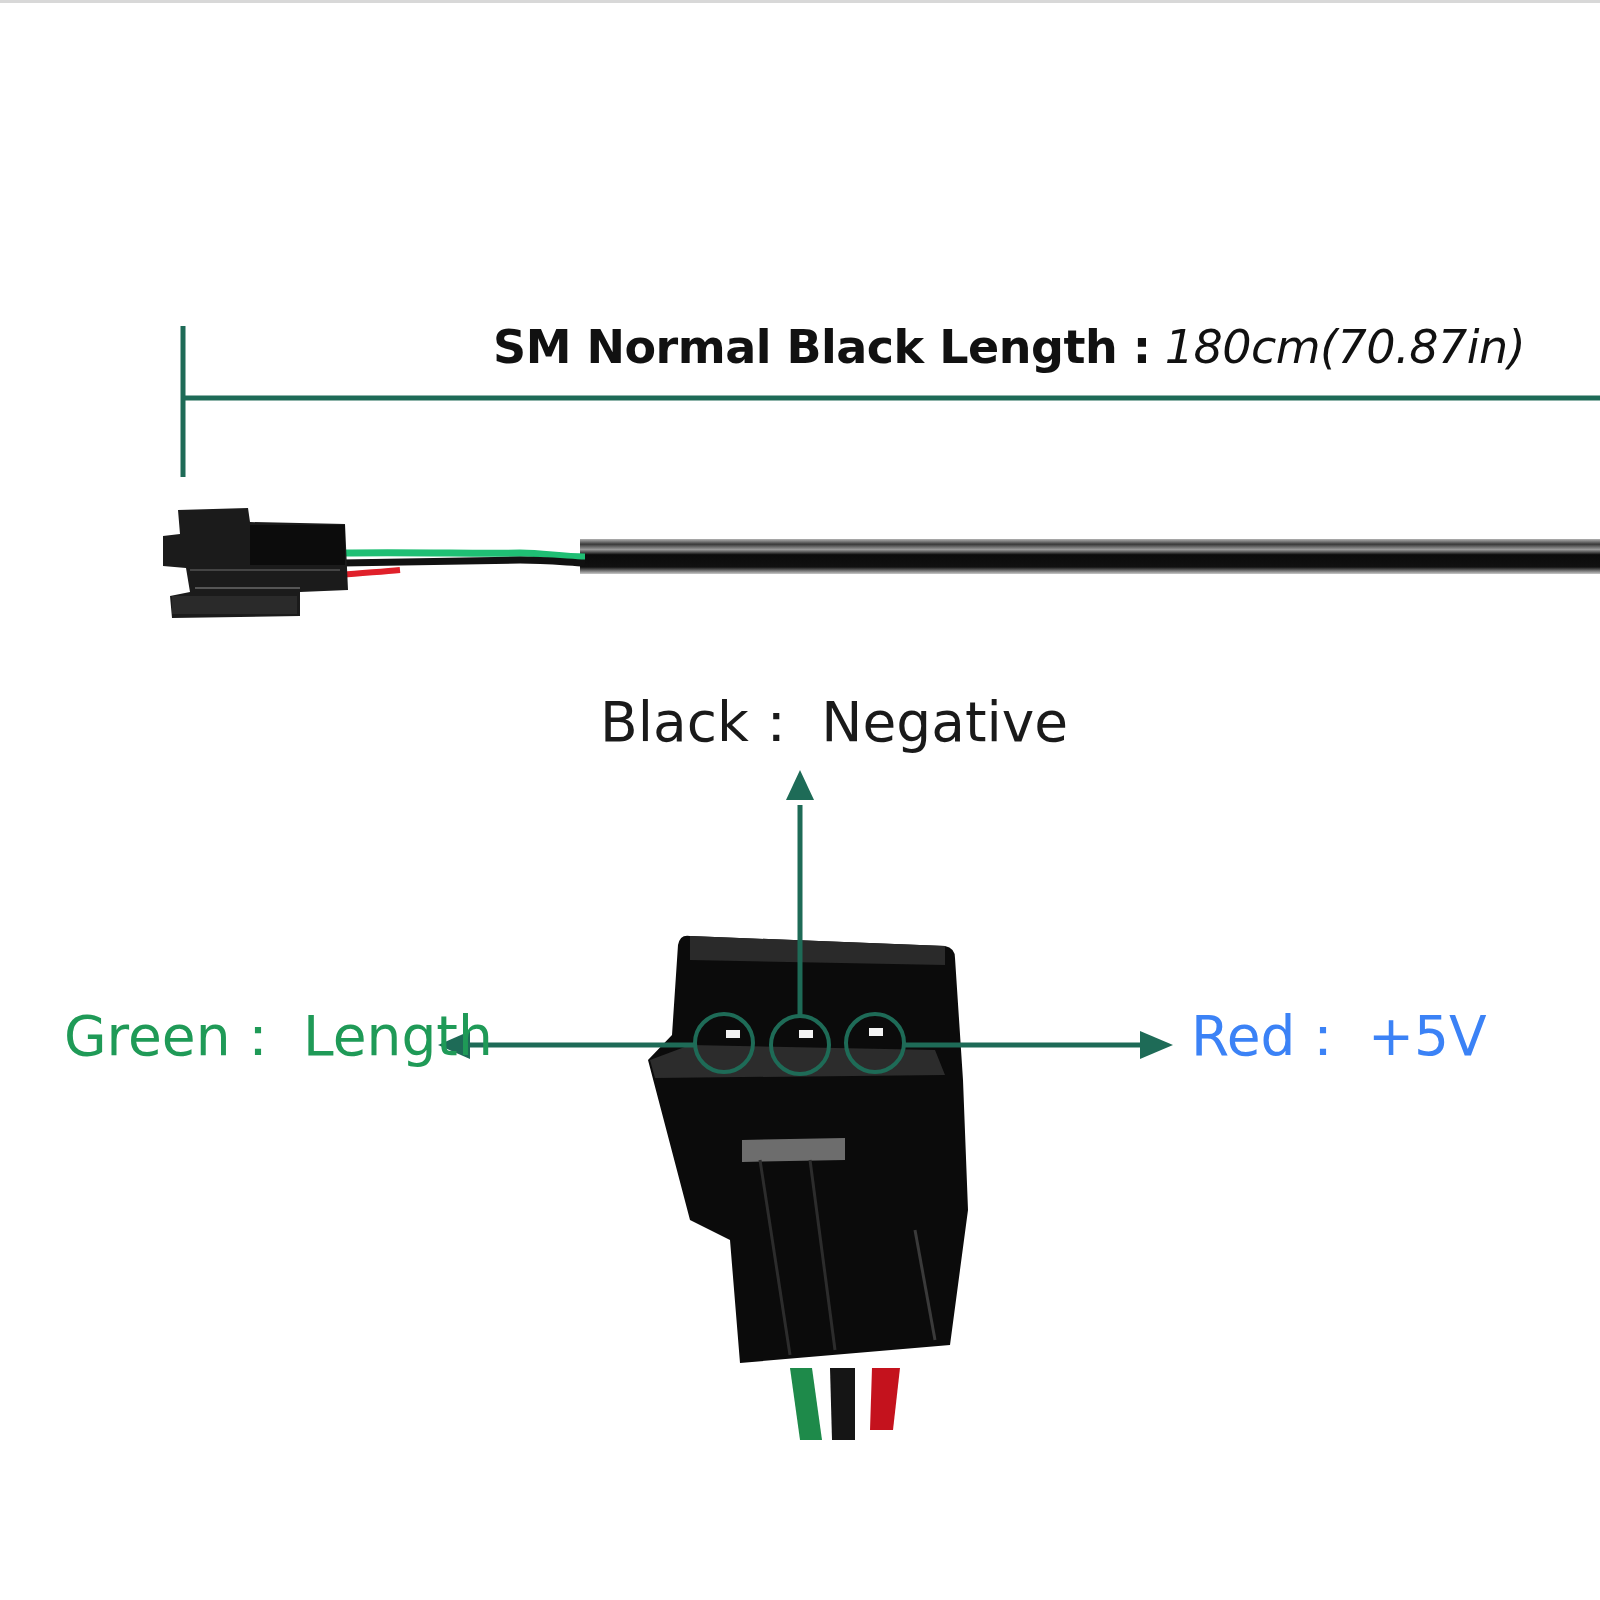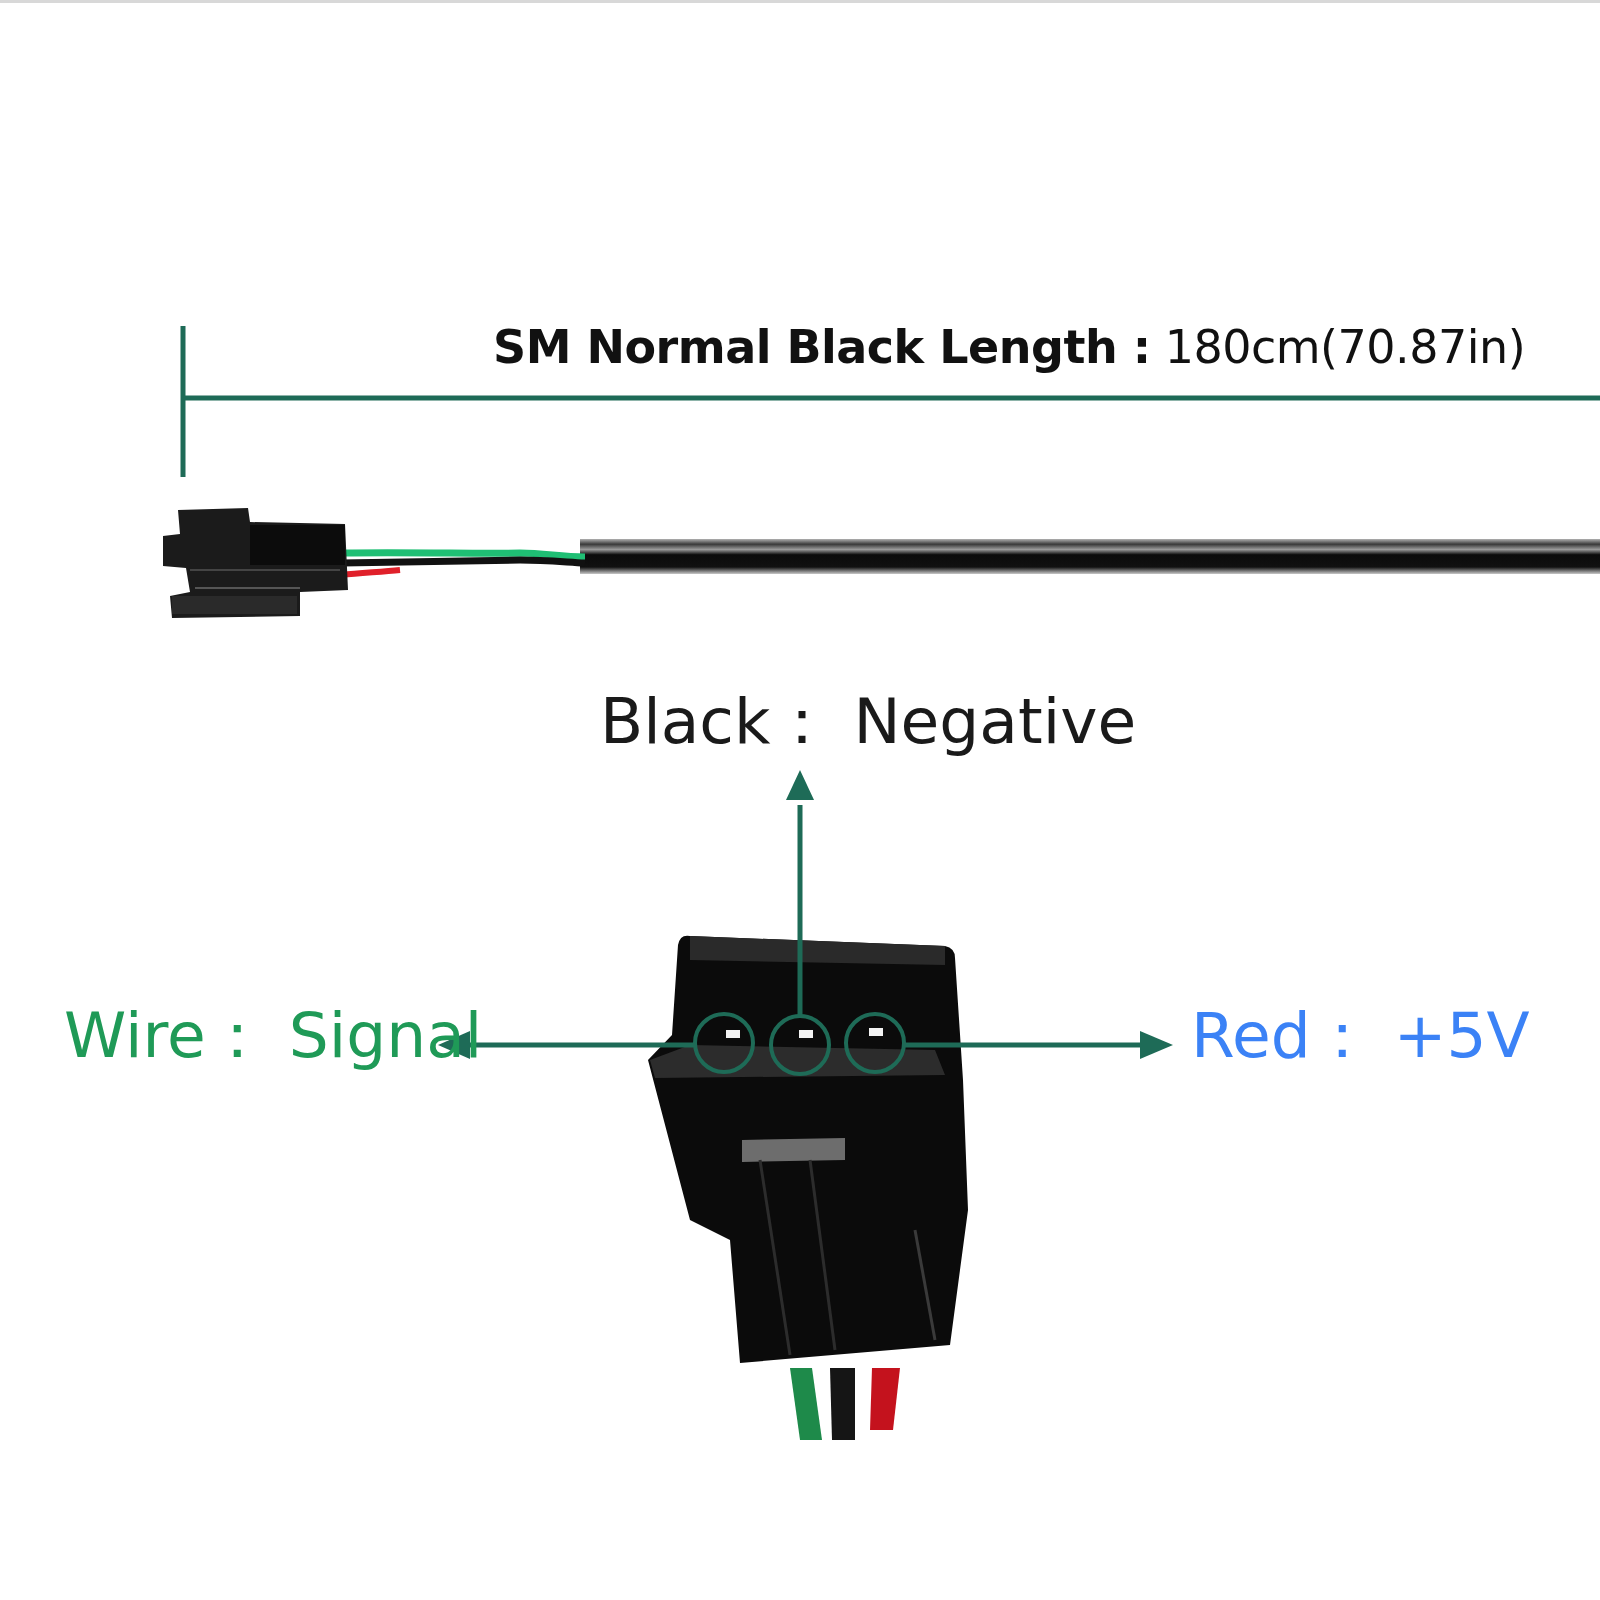--- a/index.html
+++ b/index.html
@@ -1,21 +1,21 @@
 <!DOCTYPE html>
 <html><head>
 <meta charset="utf-8">
 <style>
   html, body { margin:0; padding:0; }
   body { width:1600px; height:1600px; background:#ffffff; position:relative; overflow:hidden; font-family:"DejaVu Sans", sans-serif; }
   .topline { position:absolute; left:0; top:0; width:1600px; height:3px; background:#d8d8d8; }
   .title { position:absolute; left:493px; top:318px; font-size:46px; line-height:58px; color:#111; white-space:nowrap; letter-spacing:-0.5px; }
   .title .bold { font-weight:bold; }
-  .title .val { font-weight:normal; }
-  .label { position:absolute; font-size:63px; line-height:58px; white-space:nowrap; font-family:"DejaVu Sans", sans-serif; }
+  .title .val { font-weight:normal;font-style:italic; }
+  .label { position:absolute; font-size:55px; line-height:58px; white-space:nowrap; font-family:"DejaVu Sans", sans-serif; }
   .lbl-black { left:600px; top:693px; color:#1a1a1a; }
   .lbl-green { left:64px; top:1007px; color:#1f9a57; }
   .lbl-red { left:1191px; top:1007px; color:#3b82f6; }
   svg { position:absolute; left:0; top:0; }
 </style>
 </head>
 <body>
 
 <div class="topline"></div>
 
@@ -93,14 +93,14 @@
     <path d="M1173,1045 L1140,1031 L1140,1059 Z" fill="#1e6b57"></path>
   </g>
 </svg>
 
 <div class="title">
   <span class="bold">SM Normal Black Length :</span>
   <span class="val">180cm(70.87in)</span>
 </div>
 
 <div class="label lbl-black">Black：  Negative</div>
-<div class="label lbl-green">Wire：  Signal</div>
+<div class="label lbl-green">Green：  Length</div>
 <div class="label lbl-red">Red：  +5V</div>
 
 </body></html>

